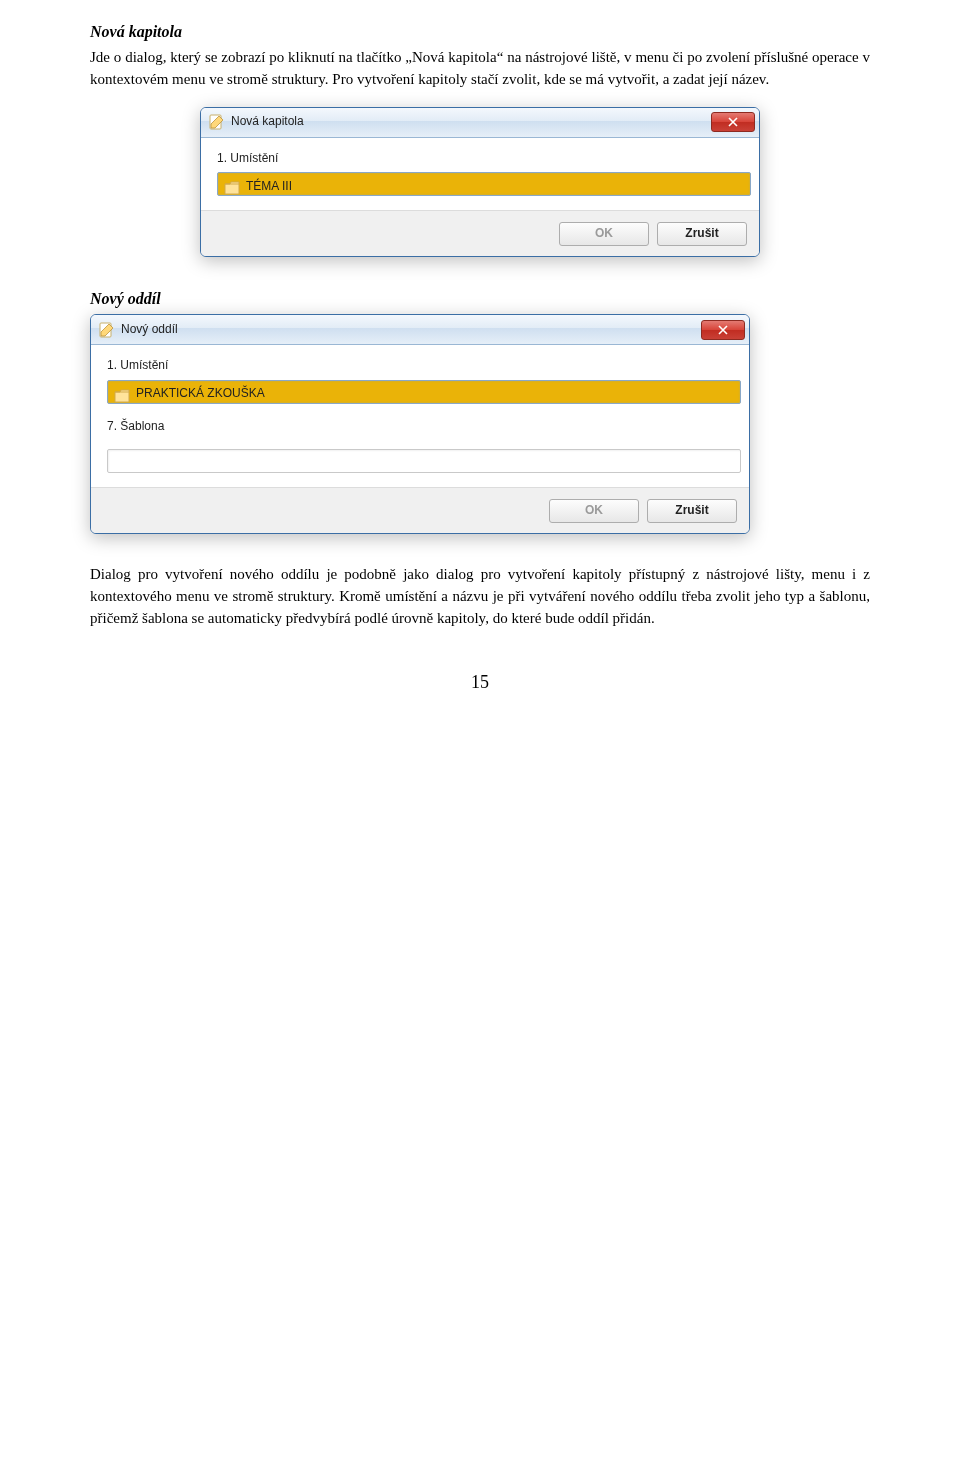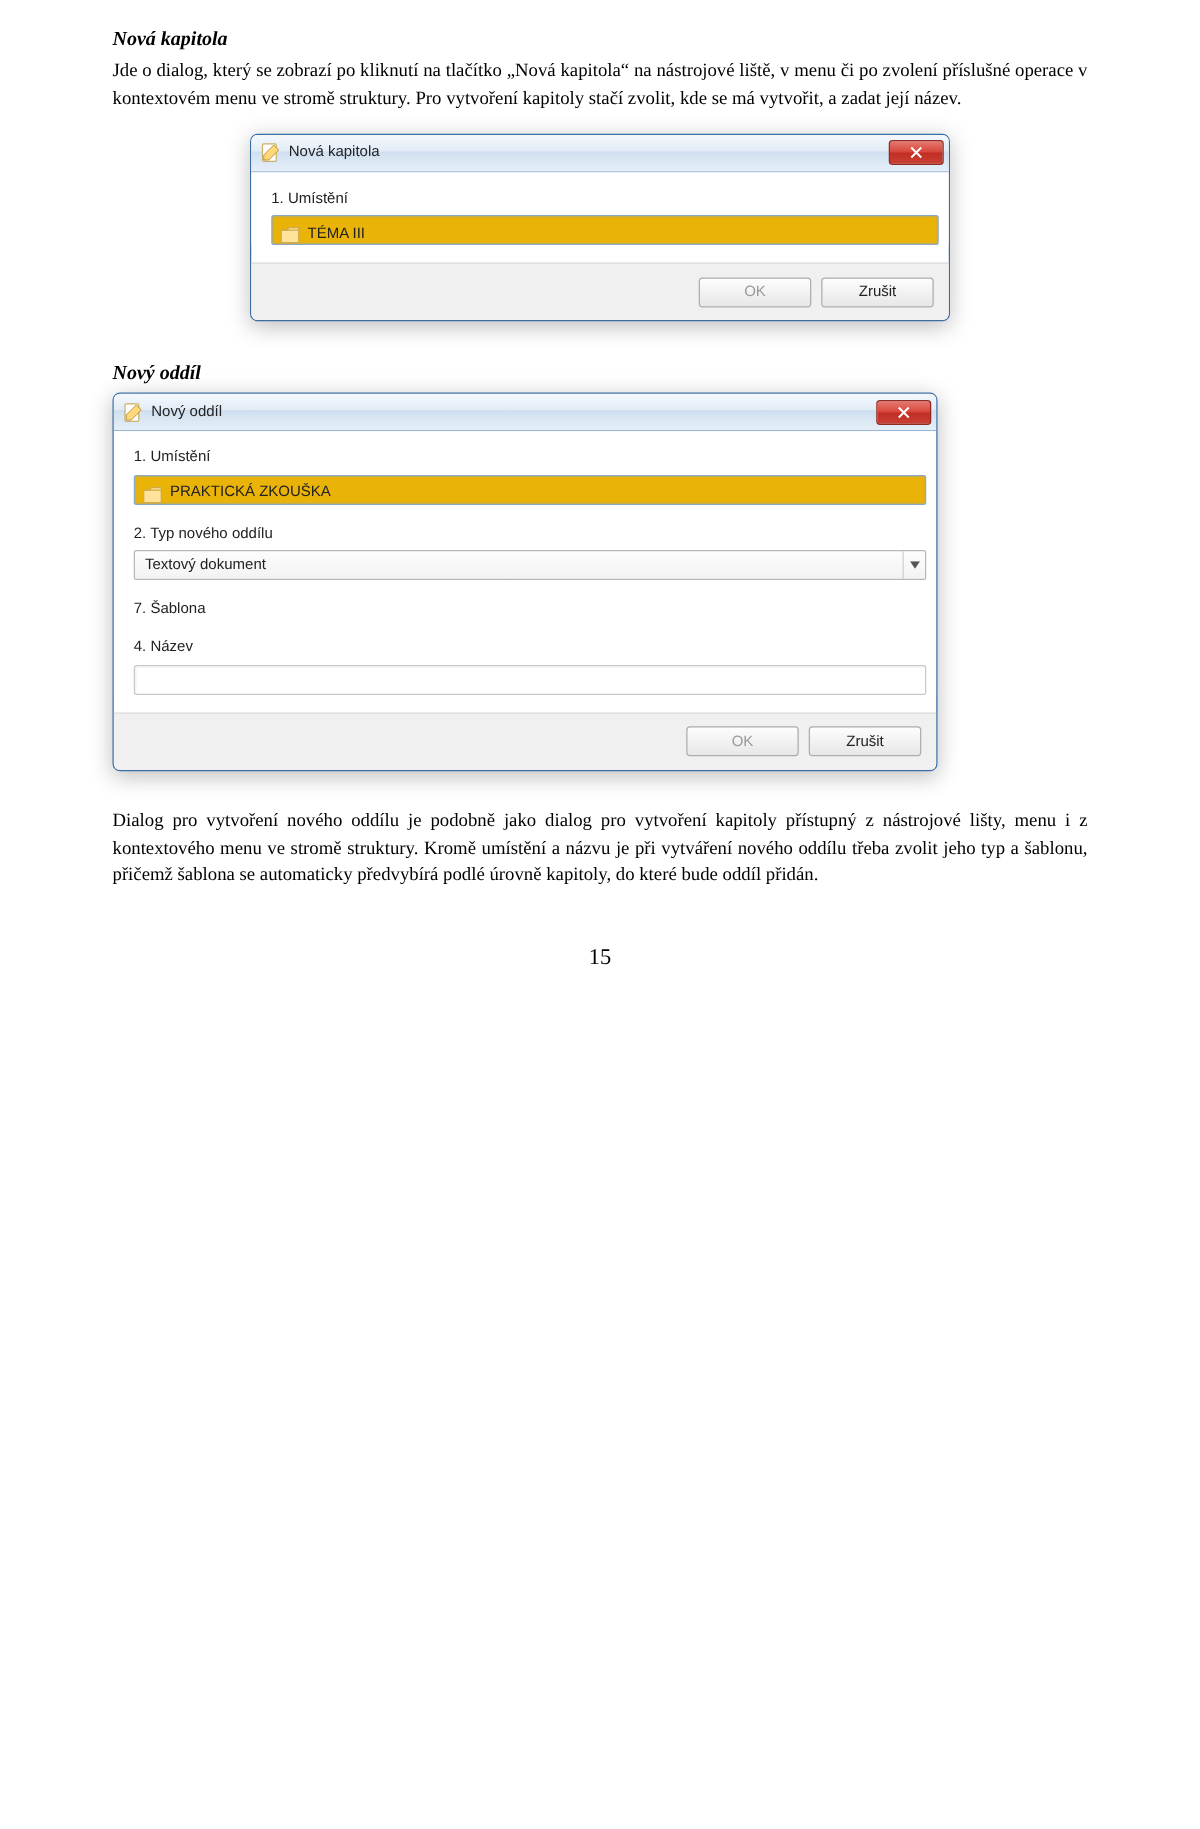--- a/index.html
+++ b/index.html
@@ -121,20 +121,21 @@
   .dlg-footer {
     margin-top: 8px;
     height: 46px;
     background: #f0f0f0;
     border-top: 1px solid #dcdcdc;
     display: flex;
     align-items: center;
     justify-content: flex-end;
     padding: 0 12px;
     gap: 8px;
+    font-weight: bold;
   }
   .btn {
     min-width: 90px;
     height: 24px;
     border: 1px solid #adadad;
     border-radius: 3px;
     background: linear-gradient(to bottom, #fdfdfd, #e7e7e7);
     display: flex; align-items: center; justify-content: center;
     font-size: 12px;
   }
@@ -217,35 +218,23 @@
           <span class="folder-icon">
             <svg viewBox="0 0 16 14">
                 <path d="M1 3 L6 3 L7 1 L15 1 L15 13 L1 13 Z" fill="#ffe39b" stroke="#d1a94a"></path>
                 <path d="M1 3 L15 3" stroke="#d1a94a"></path>
               </svg>
           </span>
           <span class="folder-text">PRAKTICKÁ ZKOUŠKA</span>
         </div>
       </div>
       <div class="field-group">
-        <div class="field-label">2. Typ nového oddílu</div>
-        <div class="combo">
-          <span class="combo-text">Textový dokument</span>
-          <span class="combo-chevron">
-            <svg width="8" height="6" viewBox="0 0 8 6">
-                <path d="M0 0 L8 0 L4 6 Z" fill="#555"></path>
-              </svg>
-          </span>
-        </div>
-      </div>
-      <div class="field-group">
         <div class="field-label">7. Šablona</div>
       </div>
       <div class="field-group">
-        <div class="field-label">4. Název</div>
         <div class="text-input"></div>
       </div>
     </div>
     <div class="dlg-footer">
       <div class="btn disabled">OK</div>
       <div class="btn">Zrušit</div>
     </div>
   </div>
 </div>
 

